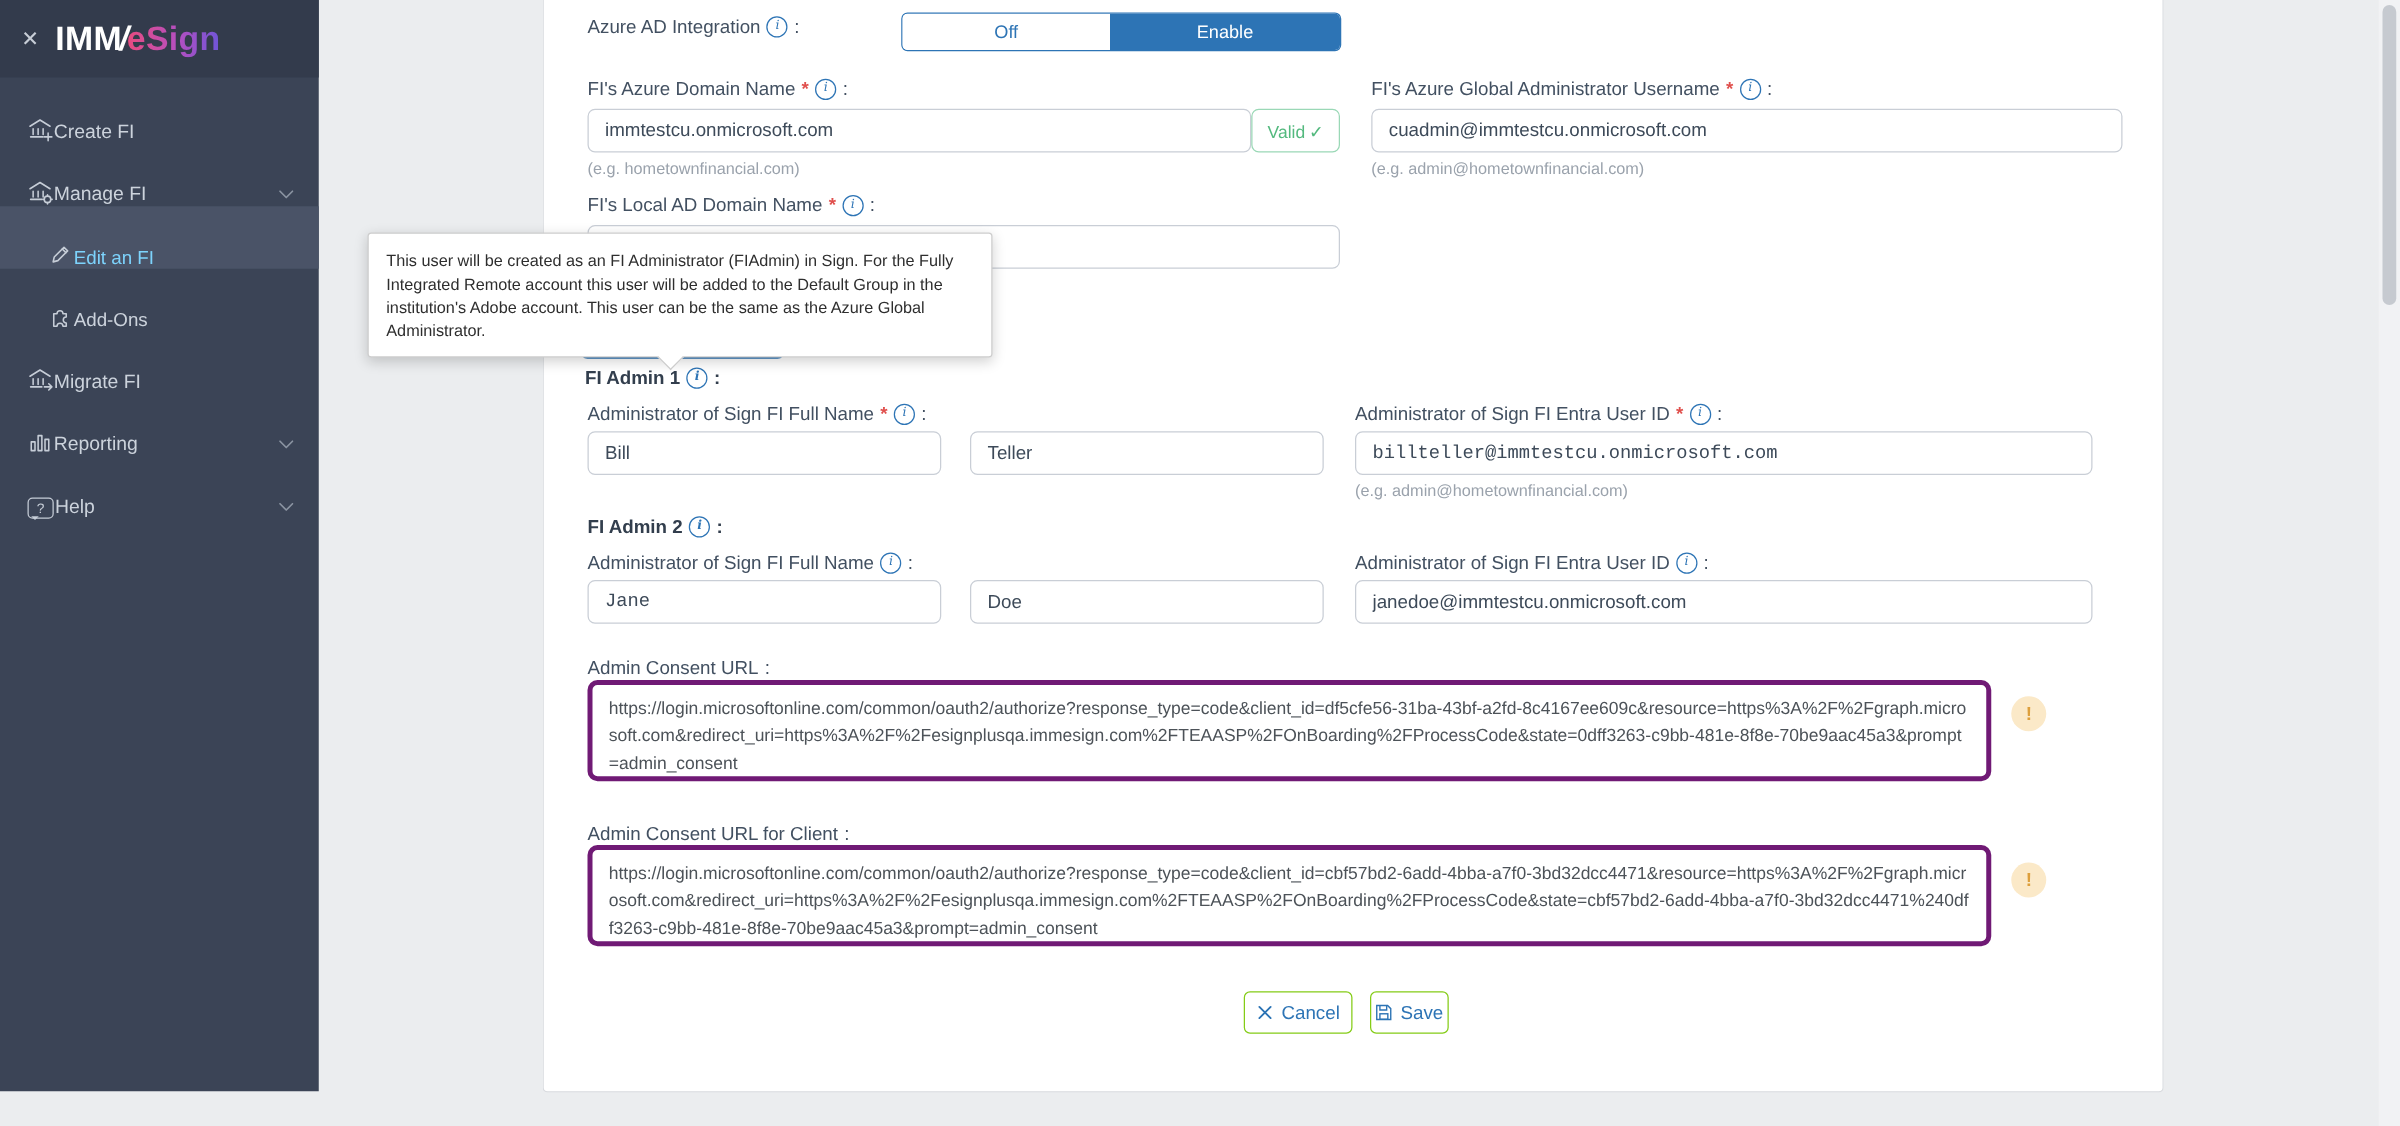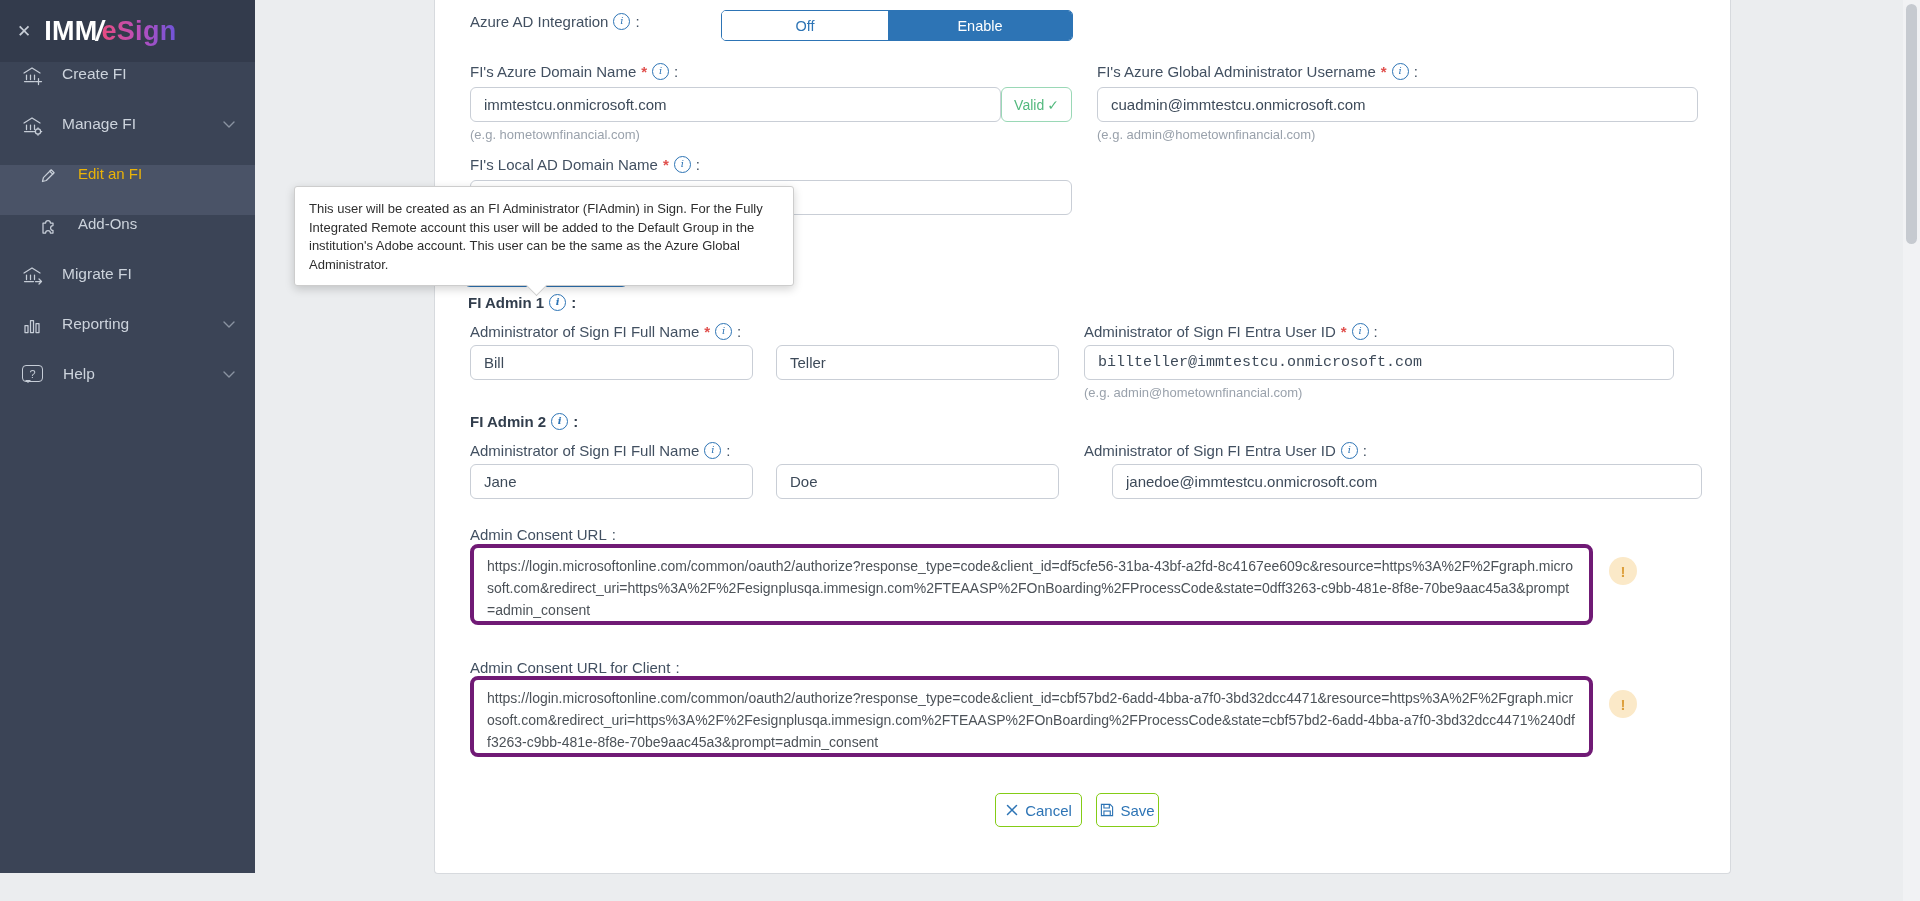--- a/index.html
+++ b/index.html
@@ -8,23 +8,23 @@
   
   #sidebar{position:absolute;left:0;top:0;width:255px;height:873px;background:#3b4456;color:#ccd3dc}
   .sb-header{height:62px;background:#333b4c;display:flex;align-items:center;padding-left:17px;gap:13px}
   .sb-close{font-size:17px;color:#c7cdd6;cursor:pointer;line-height:1}
   .logo{font-size:27px;font-weight:700;letter-spacing:.3px;white-space:nowrap}
   .logo .imm{color:#ffffff}
   .logo .slash{color:#ffffff;margin:0 -2px;font-style:italic}
   .logo .esign{background:linear-gradient(90deg,#ea4b7e 0%,#b44fc0 55%,#6f55d8 100%);
                -webkit-background-clip:text;background-clip:text;color:transparent}
   nav{padding-top:3px}
-  .item{height:50px;display:flex;align-items:flex-start;padding-left:21px;gap:19px;font-size:15.5px;cursor:pointer}
+  .item{height:50px;display:flex;align-items:flex-end;padding-left:21px;font-size:15.5px;cursor:pointer}
   .item.sub{padding-left:37px;font-size:15px}
-  .item.active{background:#4a5367;color:#eab308}
+  .item.active{background:#4a5367;color:#7dd3fc}
   .item svg{width:22px;height:22px;stroke:#c6cdd7;fill:none;stroke-width:1.25;stroke-linecap:round;stroke-linejoin:round;flex:none}
   .item .chev{margin-left:auto;margin-right:20px;flex:none}
   .chev svg{width:12px;height:8px;stroke:#8a93a1;stroke-width:1.4}
   .help-box{width:19px;height:15px;border:1.3px solid #c6cdd7;border-radius:4px;display:flex;align-items:center;
             justify-content:center;font-size:11px;color:#c6cdd7;position:relative;flex:none;margin:0 1px}
   .help-box::after{content:"";position:absolute;left:2px;bottom:-5px;border:3px solid transparent;border-top-color:#c6cdd7}
   
   #card{position:absolute;left:434px;top:0;width:1297px;height:874px;background:#fff;
         border:1px solid #d7dade;border-top:none;box-sizing:border-box;border-radius:0 0 4px 4px}
   .lblrow{position:absolute;display:flex;align-items:center;gap:5px;font-size:15px;color:#425061;height:18px;white-space:nowrap}
@@ -210,28 +210,28 @@
   <div class="lblrow sect" style="left:35px;top:412px">
     <span>FI Admin 2</span>
     <span class="info">i</span>
     <span>:</span>
   </div>
   <div class="lblrow" style="left:35px;top:441px">
     <span>Administrator of Sign FI Full Name</span>
     <span class="info">i</span>
     <span>:</span>
   </div>
-  <input class="in" style="left: 35px; top: 464px; width: 283px;" value="Jane">
+  <input class="in" style="left: 35px; top: 464px; width: 283px; font-family: Liberation Mono, monospace;" value="Jane">
   <input class="in" style="left: 341px; top: 464px; width: 283px;" value="Doe">
   <div class="lblrow" style="left:649px;top:441px">
     <span>Administrator of Sign FI Entra User ID</span>
     <span class="info">i</span>
     <span>:</span>
   </div>
-  <input class="in" style="left: 649px; top: 464px; width: 590px; margin-left: 28px;" value="janedoe@immtestcu.onmicrosoft.com">
+  <input class="in" style="left: 649px; top: 464px; width: 590px;" value="janedoe@immtestcu.onmicrosoft.com">
 
   <div class="lblrow" style="left:35px;top:525px">
     <span>Admin Consent URL</span>
     <span>:</span>
   </div>
   <div class="urlbox" style="top:544px">https://login.microsoftonline.com/common/oauth2/authorize?response_type=code&amp;client_id=df5cfe56-31ba-43bf-a2fd-8c4167ee609c&amp;resource=https%3A%2F%2Fgraph.microsoft.com&amp;redirect_uri=https%3A%2F%2Fesignplusqa.immesign.com%2FTEAASP%2FOnBoarding%2FProcessCode&amp;state=0dff3263-c9bb-481e-8f8e-70be9aac45a3&amp;prompt=admin_consent</div>
   <div class="warn" style="top:557px">
     <span>!</span>
   </div>
 

